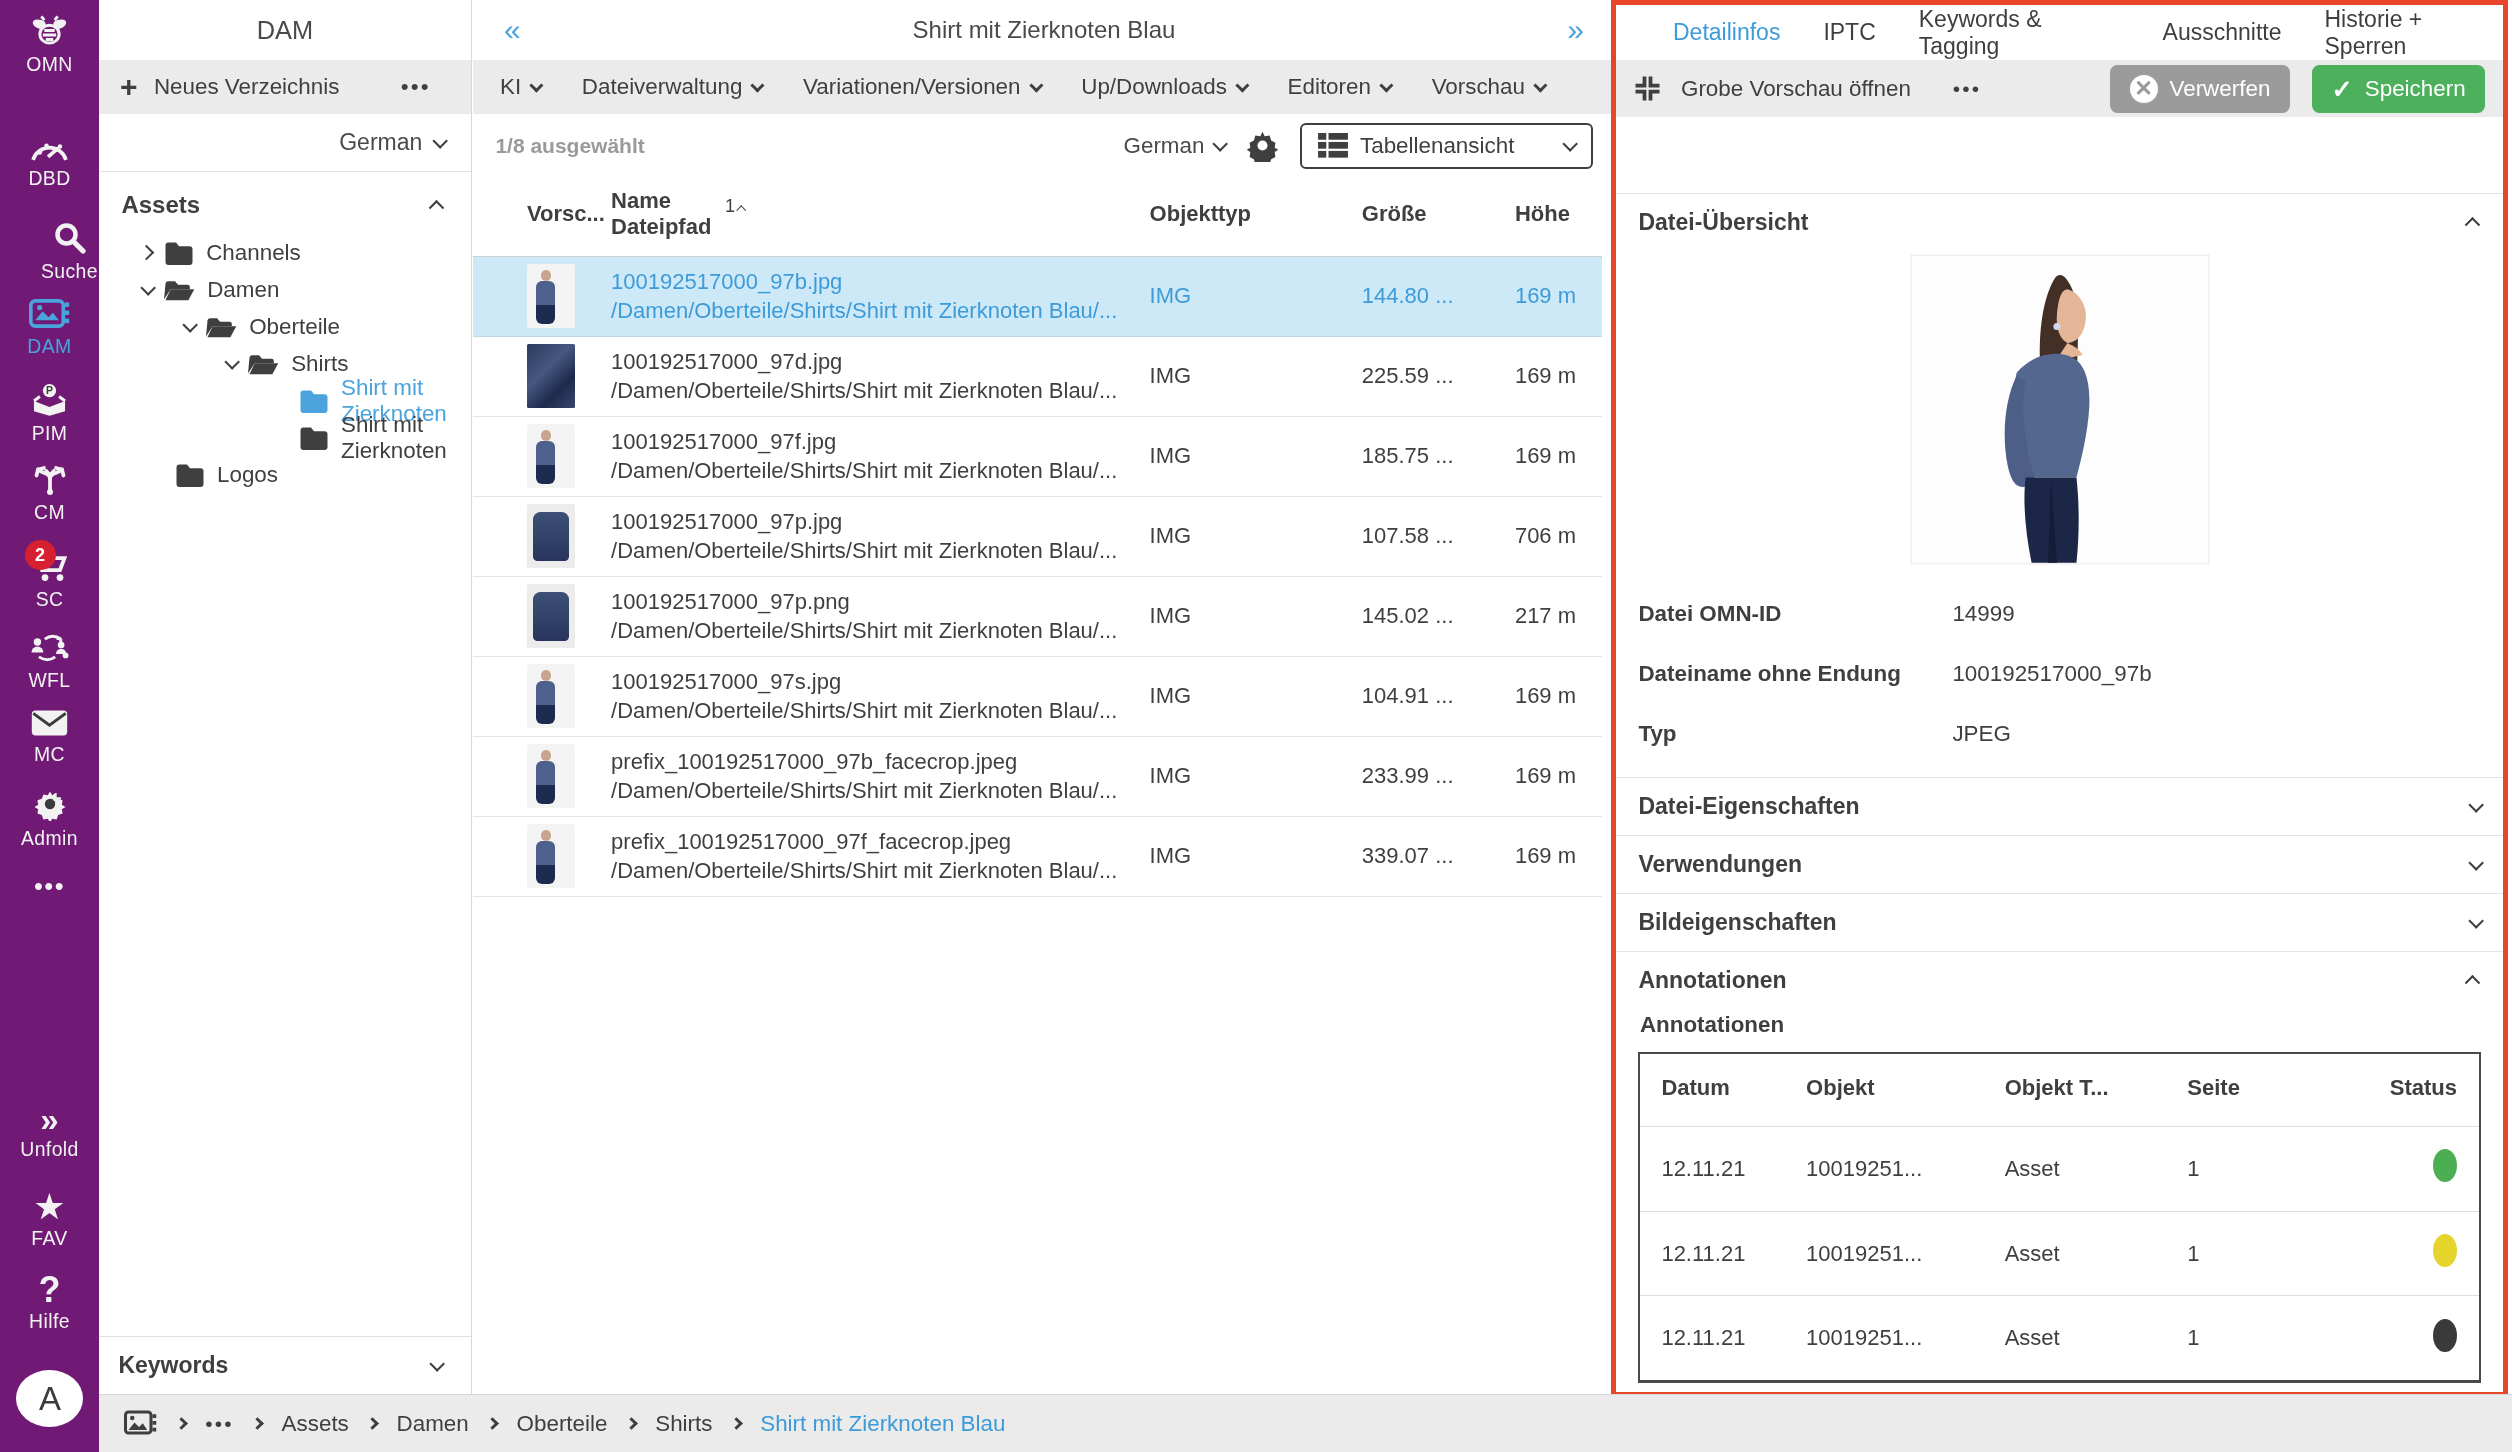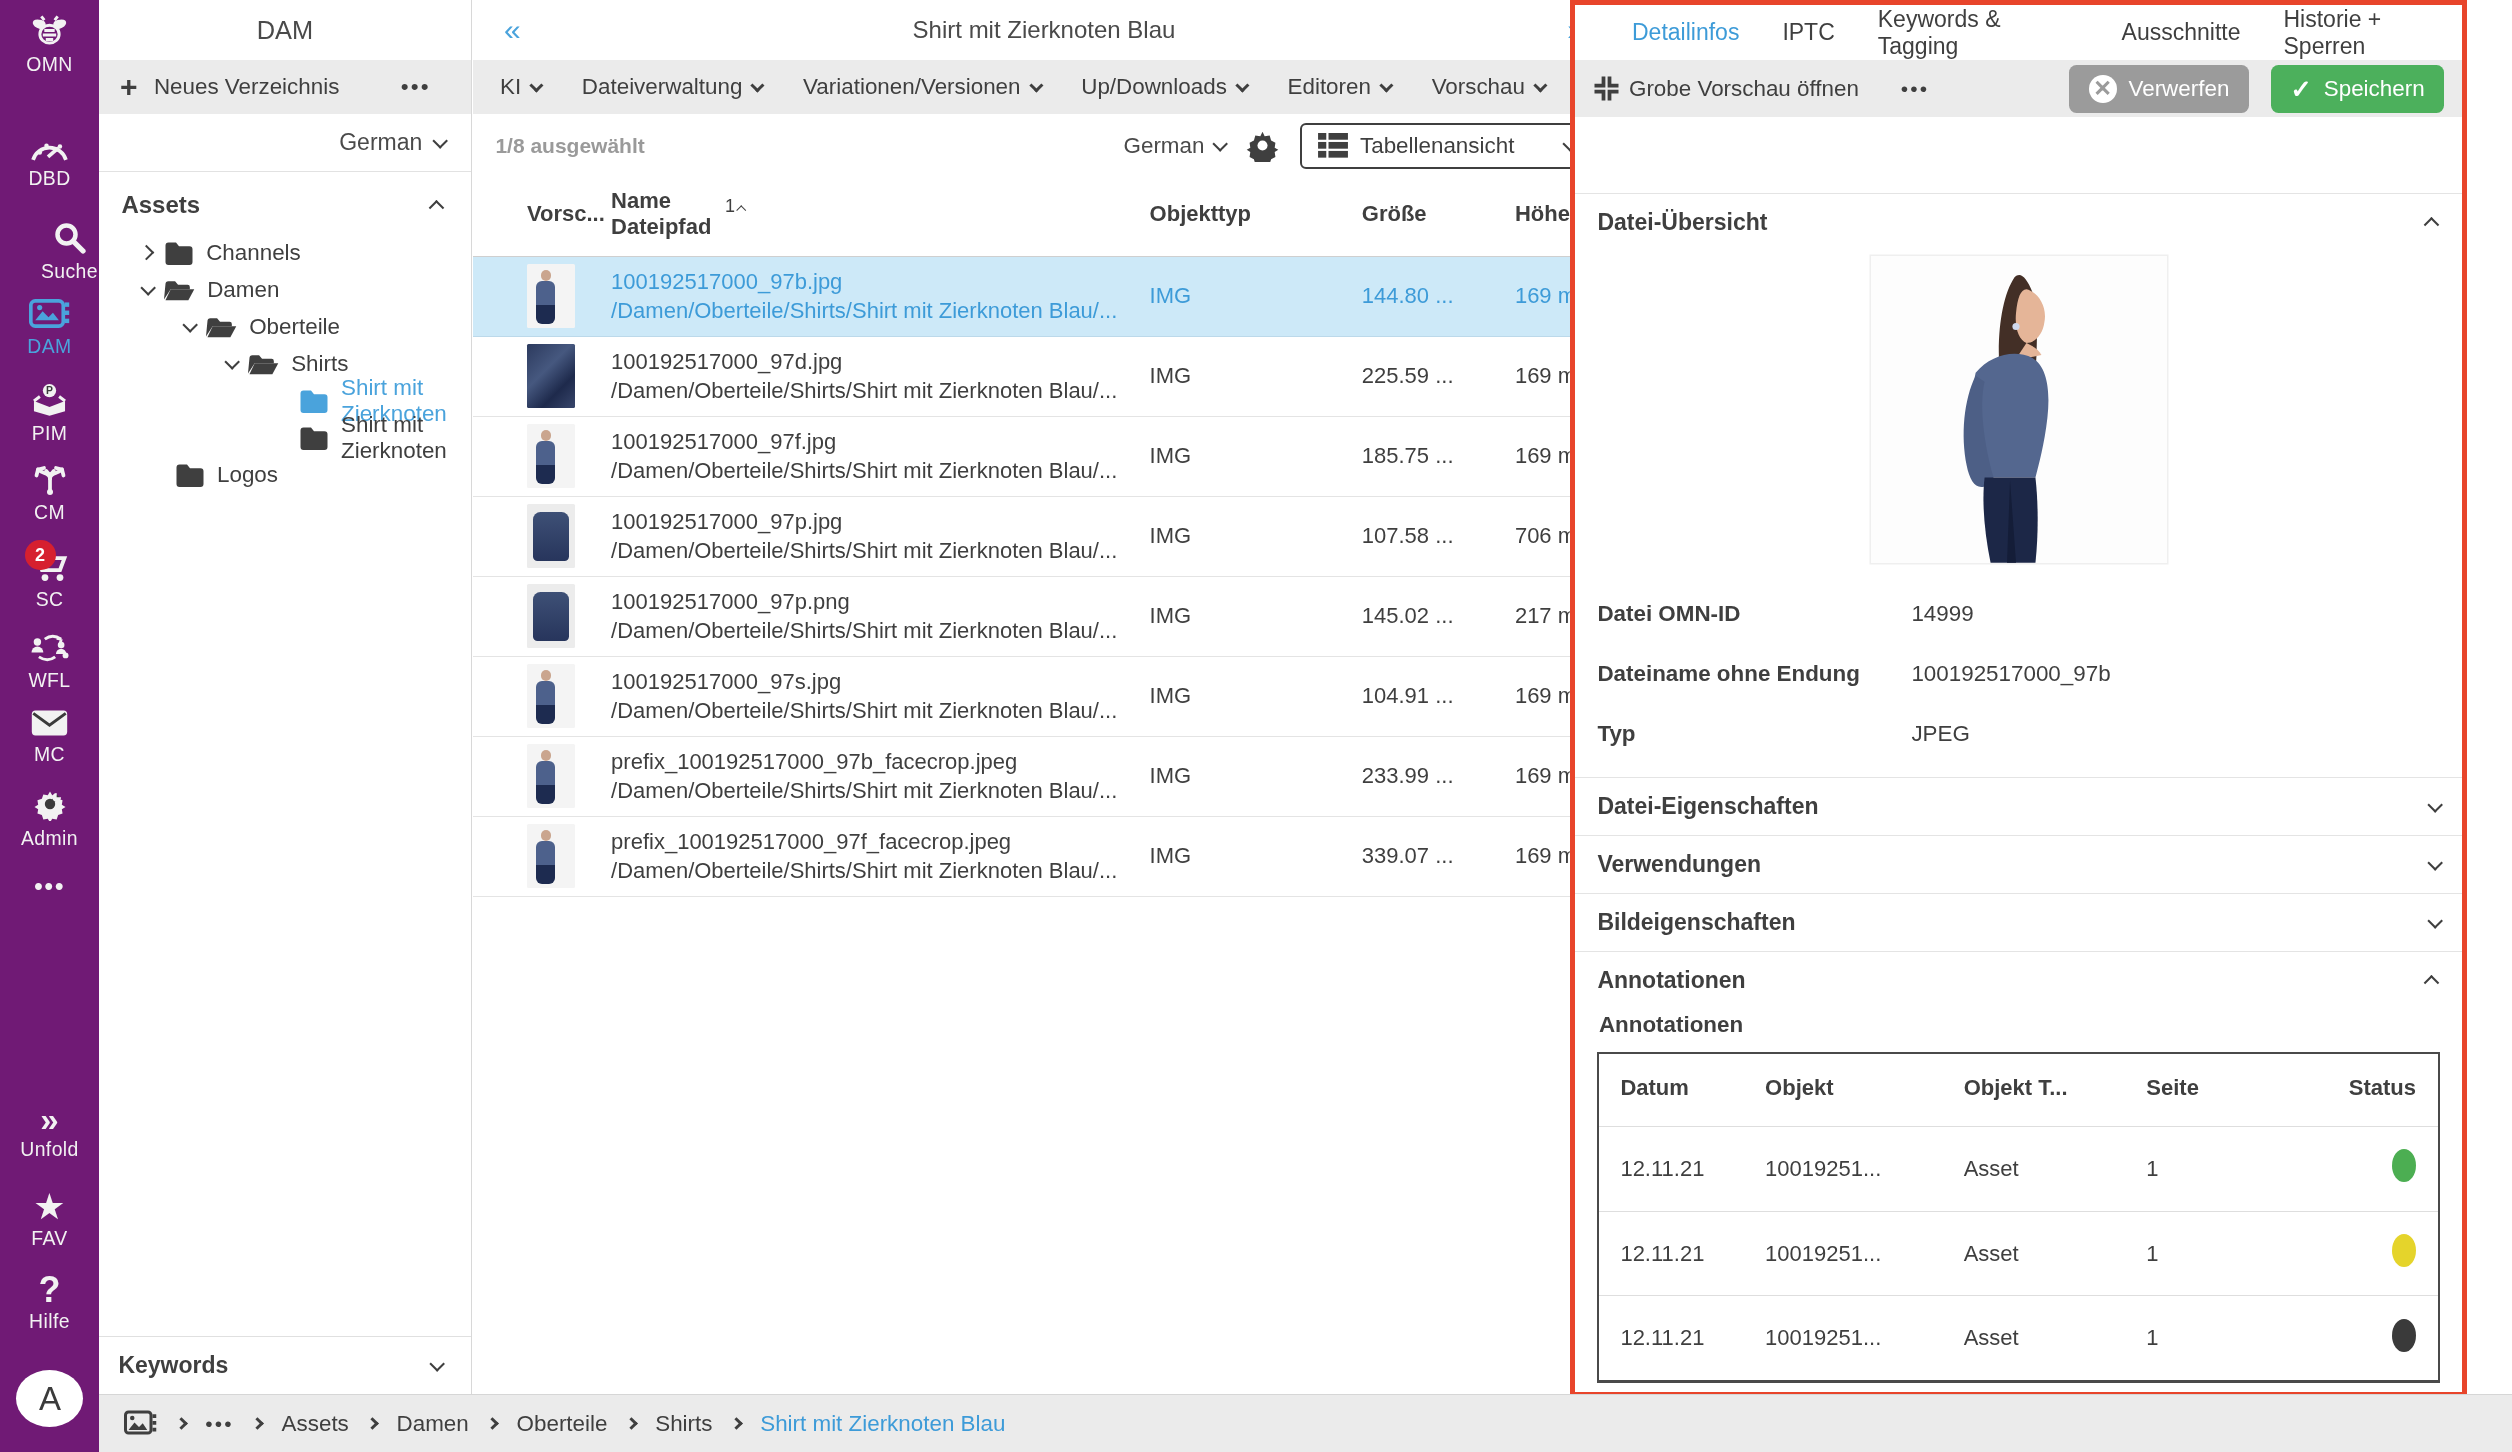--- a/index.html
+++ b/index.html
@@ -89,27 +89,27 @@
   .thumb.fabric { background:linear-gradient(135deg,#2c3a5e 0%,#46587f 40%,#1e2a4c 70%,#38466b 100%); }
   .thumb.flat { background:#ececec; }
   .thumb.flat::after { content:""; position:absolute; left:6px; top:7.5px; width:36px; height:49px;
     border-radius:7.5px 7.5px 4.5px 4.5px; background:linear-gradient(#3e5076,#27355c); }
   .rowsel { background:#cde9f8; }
   .rowsel td { color:#3d9bd8; border-bottom:1.5px solid #bcd9ea; }
   .fname { line-height:1.35; }
   .fpath { line-height:1.35; }
 
   
-  .detail-panel { position:absolute; left:1570px; top:0; width:897px; height:1397px; background:#fff;
+  .detail-panel { position:absolute; left:1611px; top:0; width:897px; height:1397px; background:#fff;
     border:5.2px solid #e8452b; z-index:50; }
   .tabs { height:55px; display:flex; align-items:center; gap:43px; padding:0 0 0 57px; }
   .tab { font-size:23px; color:#3f3f3f; cursor:pointer; }
   .tab.active { color:#3d9bd8; }
   .d-toolbar { height:57px; background:#ebebeb; display:flex; align-items:center; gap:22.4px; padding:0 18px; }
-  .d-toolbar .open-prev { display:flex; align-items:center; gap:9px; font-size:22.4px; color:#3f3f3f; cursor:pointer; }
+  .d-toolbar .open-prev { display:flex; align-items:center; gap:20px; font-size:22.4px; color:#3f3f3f; cursor:pointer; }
   .d-toolbar .dots { font-size:21px; letter-spacing:2.2px; margin-left:19.4px; color:#3f3f3f; cursor:pointer; }
   .btn { height:48px; border-radius:7.5px; display:flex; align-items:center; gap:12px;
     padding:0 19.4px; font-size:22.4px; color:#fff; cursor:pointer; border:none; }
   .btn.discard { background:#9b9b9b; margin-left:auto; }
   .btn.save { background:#4cb05c; }
   .xcirc { width:28px; height:28px; border-radius:50%; background:#fff; color:#9b9b9b;
     display:flex; align-items:center; justify-content:center; font-size:22.4px; font-weight:bold; }
   .check { color:#fff; font-size:25.4px; font-weight:bold; }
 
   .d-section { border-top:1.5px solid #e4e4e4; padding:0 22.4px; }

